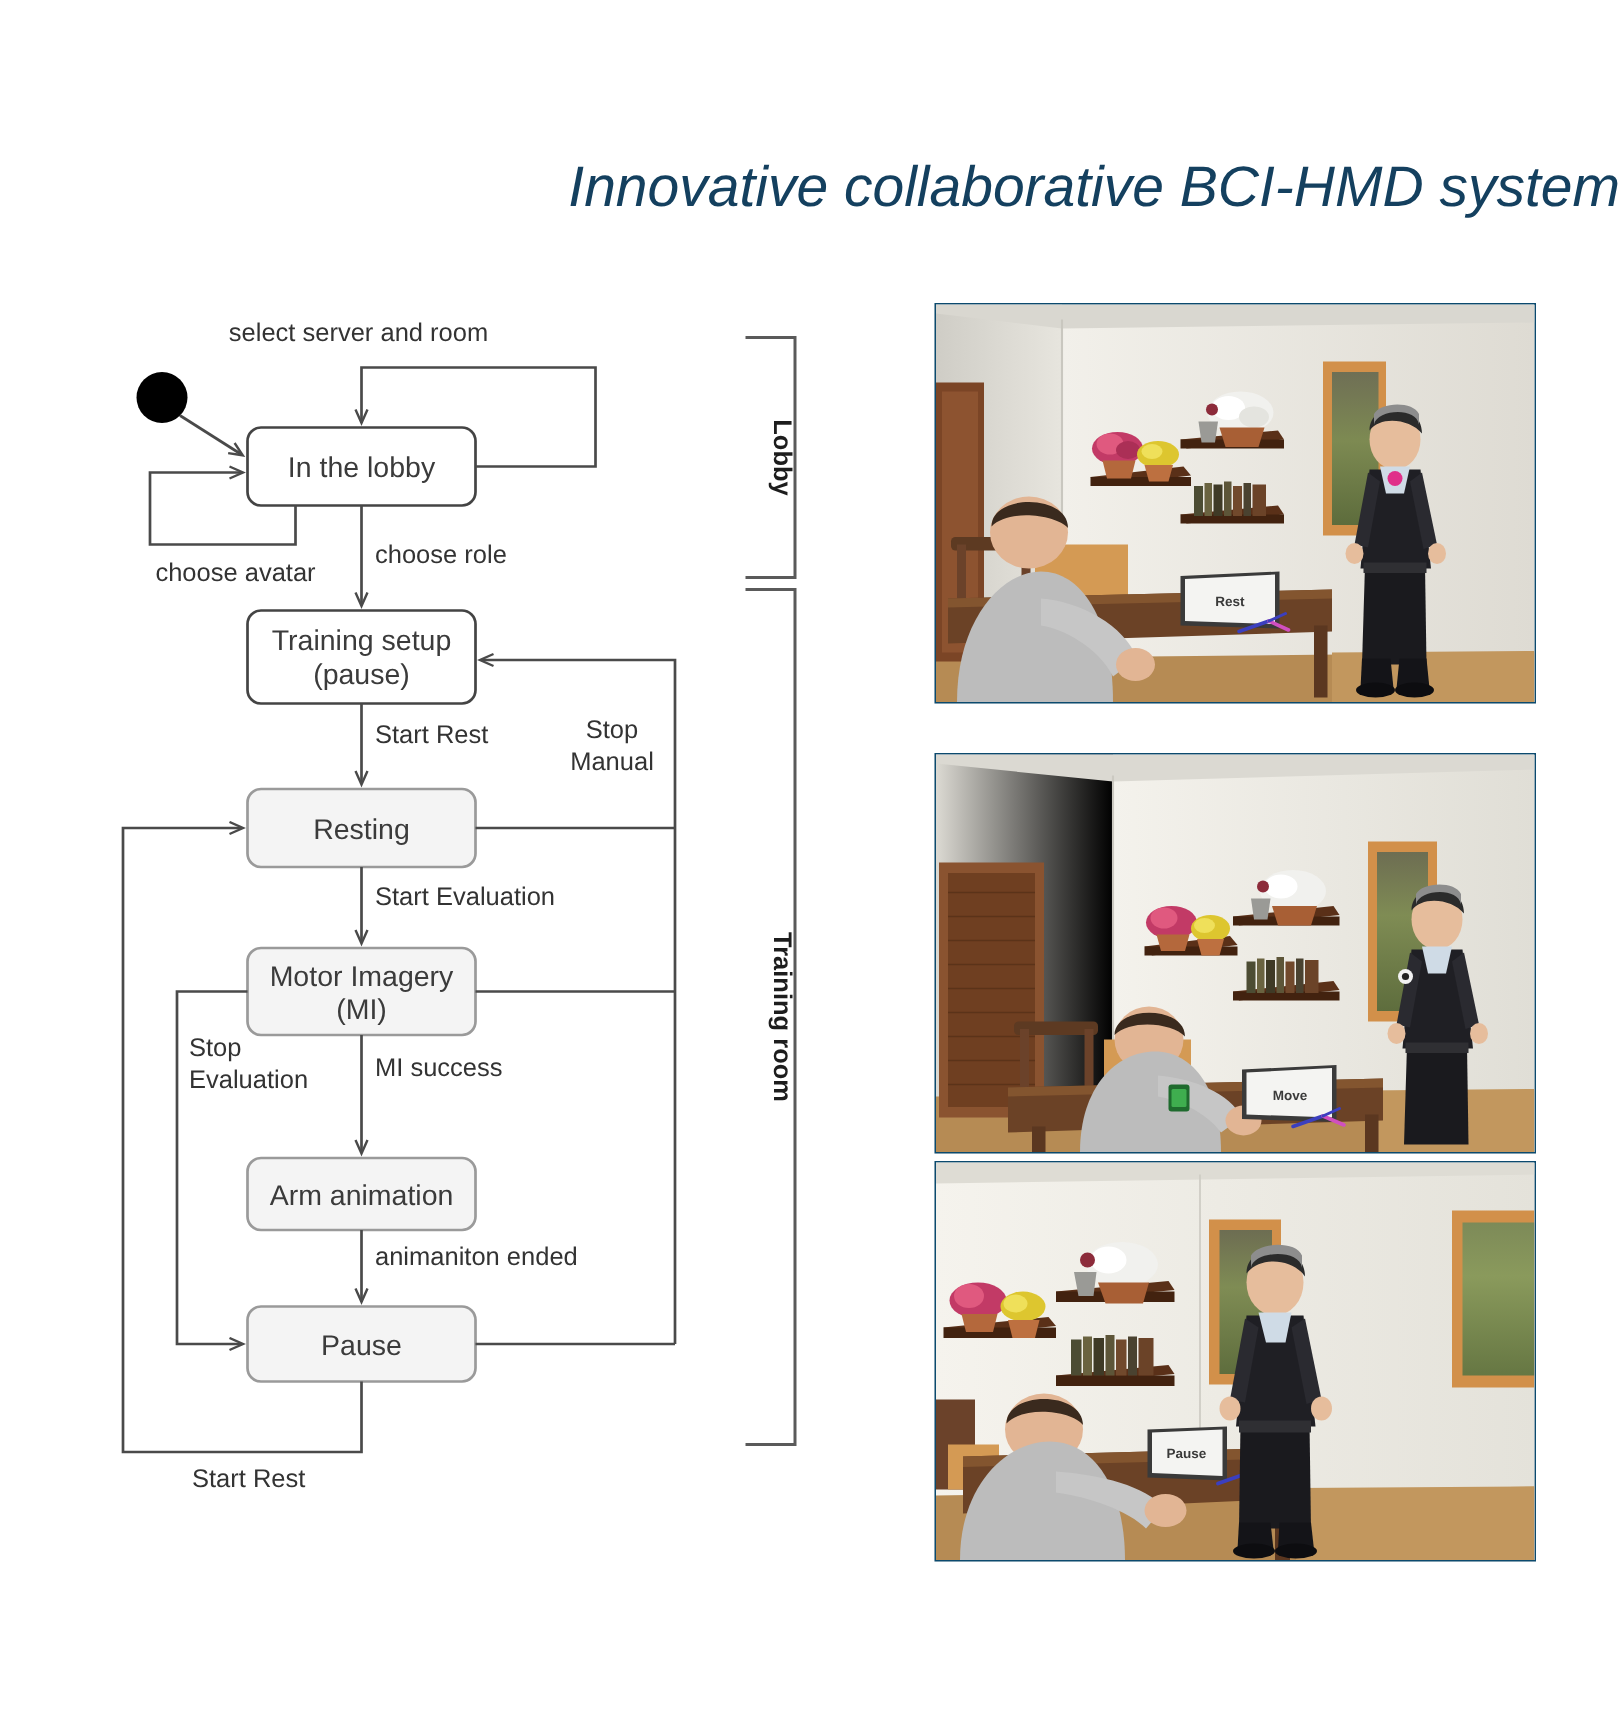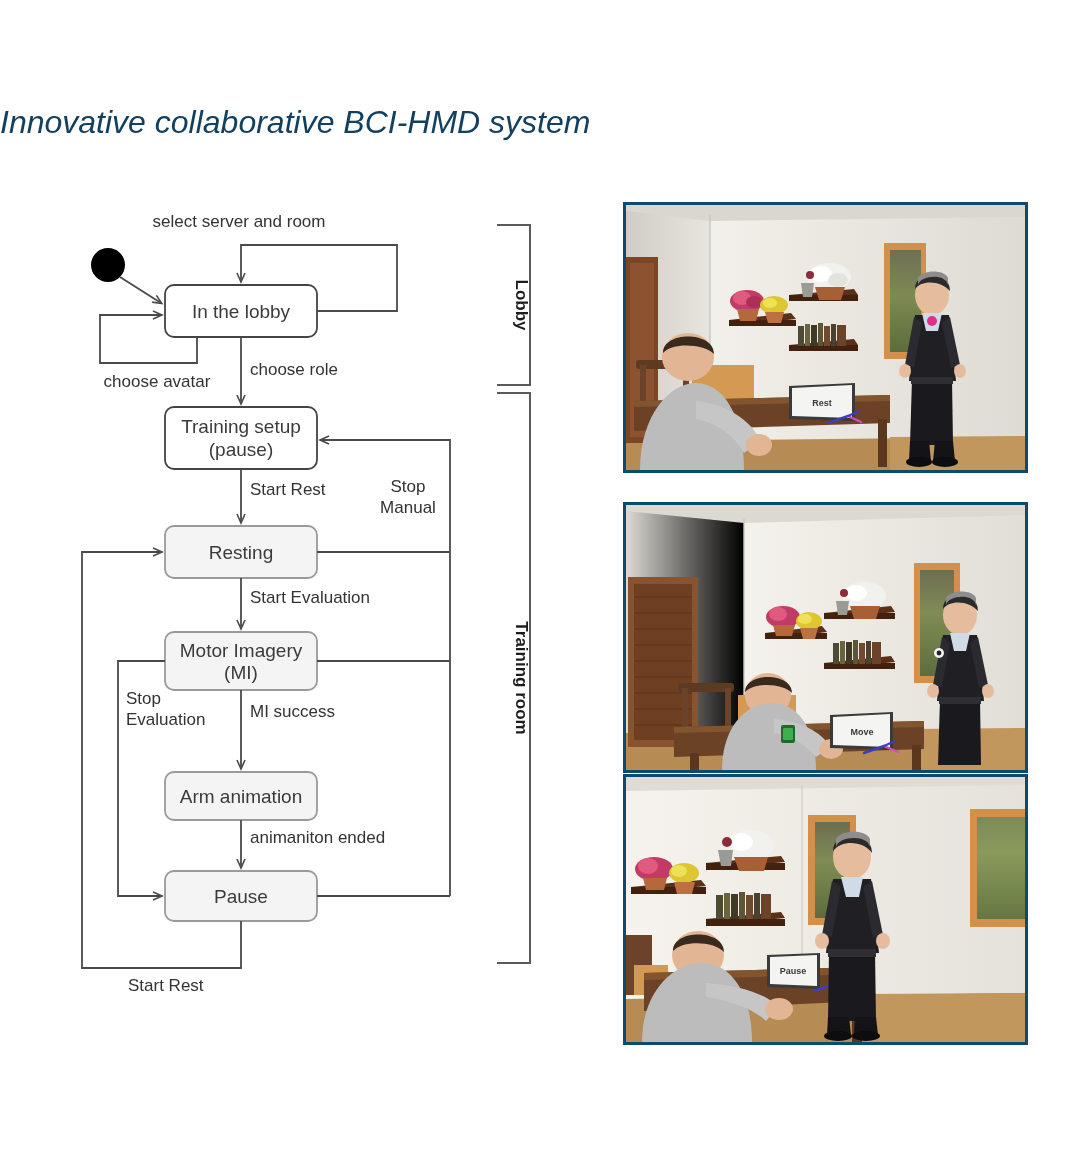--- a/index.html
+++ b/index.html
@@ -2,30 +2,30 @@
 <html><head>
 <meta charset="utf-8">
 <style>
   html,body{margin:0;padding:0;background:#ffffff;}
   body{
     width:1080px;height:1150px;position:relative;overflow:hidden;
     font-family:"Liberation Sans","DejaVu Sans",sans-serif;
     background:#ffffff;
   }
   #slide-title{
-    position:absolute;left:0;top:104px;width:1080px;text-align:left;
-    font-size:32px;font-style:italic;font-weight:400;
+    position:absolute;left:0;top:104px;width:1080px;text-align:right;
+    font-size:38px;font-style:italic;font-weight:400;
     color:#14405f;letter-spacing:0px;white-space:nowrap;
   }
   #diagram-panel{position:absolute;left:60px;top:195px;width:520px;height:810px;}
   #diagram-svg{display:block;}
   #photos-panel{position:absolute;left:623px;top:202px;width:400px;height:840px;}
   .photo-frame{
     position:absolute;left:0;width:399px;height:265px;
-    border:3px solid #0c4a6e;overflow:hidden;background:#efeeea;
+    border:1px solid #0c4a6e;overflow:hidden;background:#efeeea;
   }
   #photo-1{top:0;}
   #photo-2{top:300px;}
   #photo-3{top:572px;}
   .photo-svg{display:block;width:399px;height:265px;}
   .sign-text{
     font-family:"Liberation Sans","DejaVu Sans",sans-serif;
     font-size:9px;font-weight:700;fill:#3a3a3a;
   }
   .node-label{font-family:"Liberation Sans","DejaVu Sans",sans-serif;font-size:19px;fill:#3b3b3b;}

